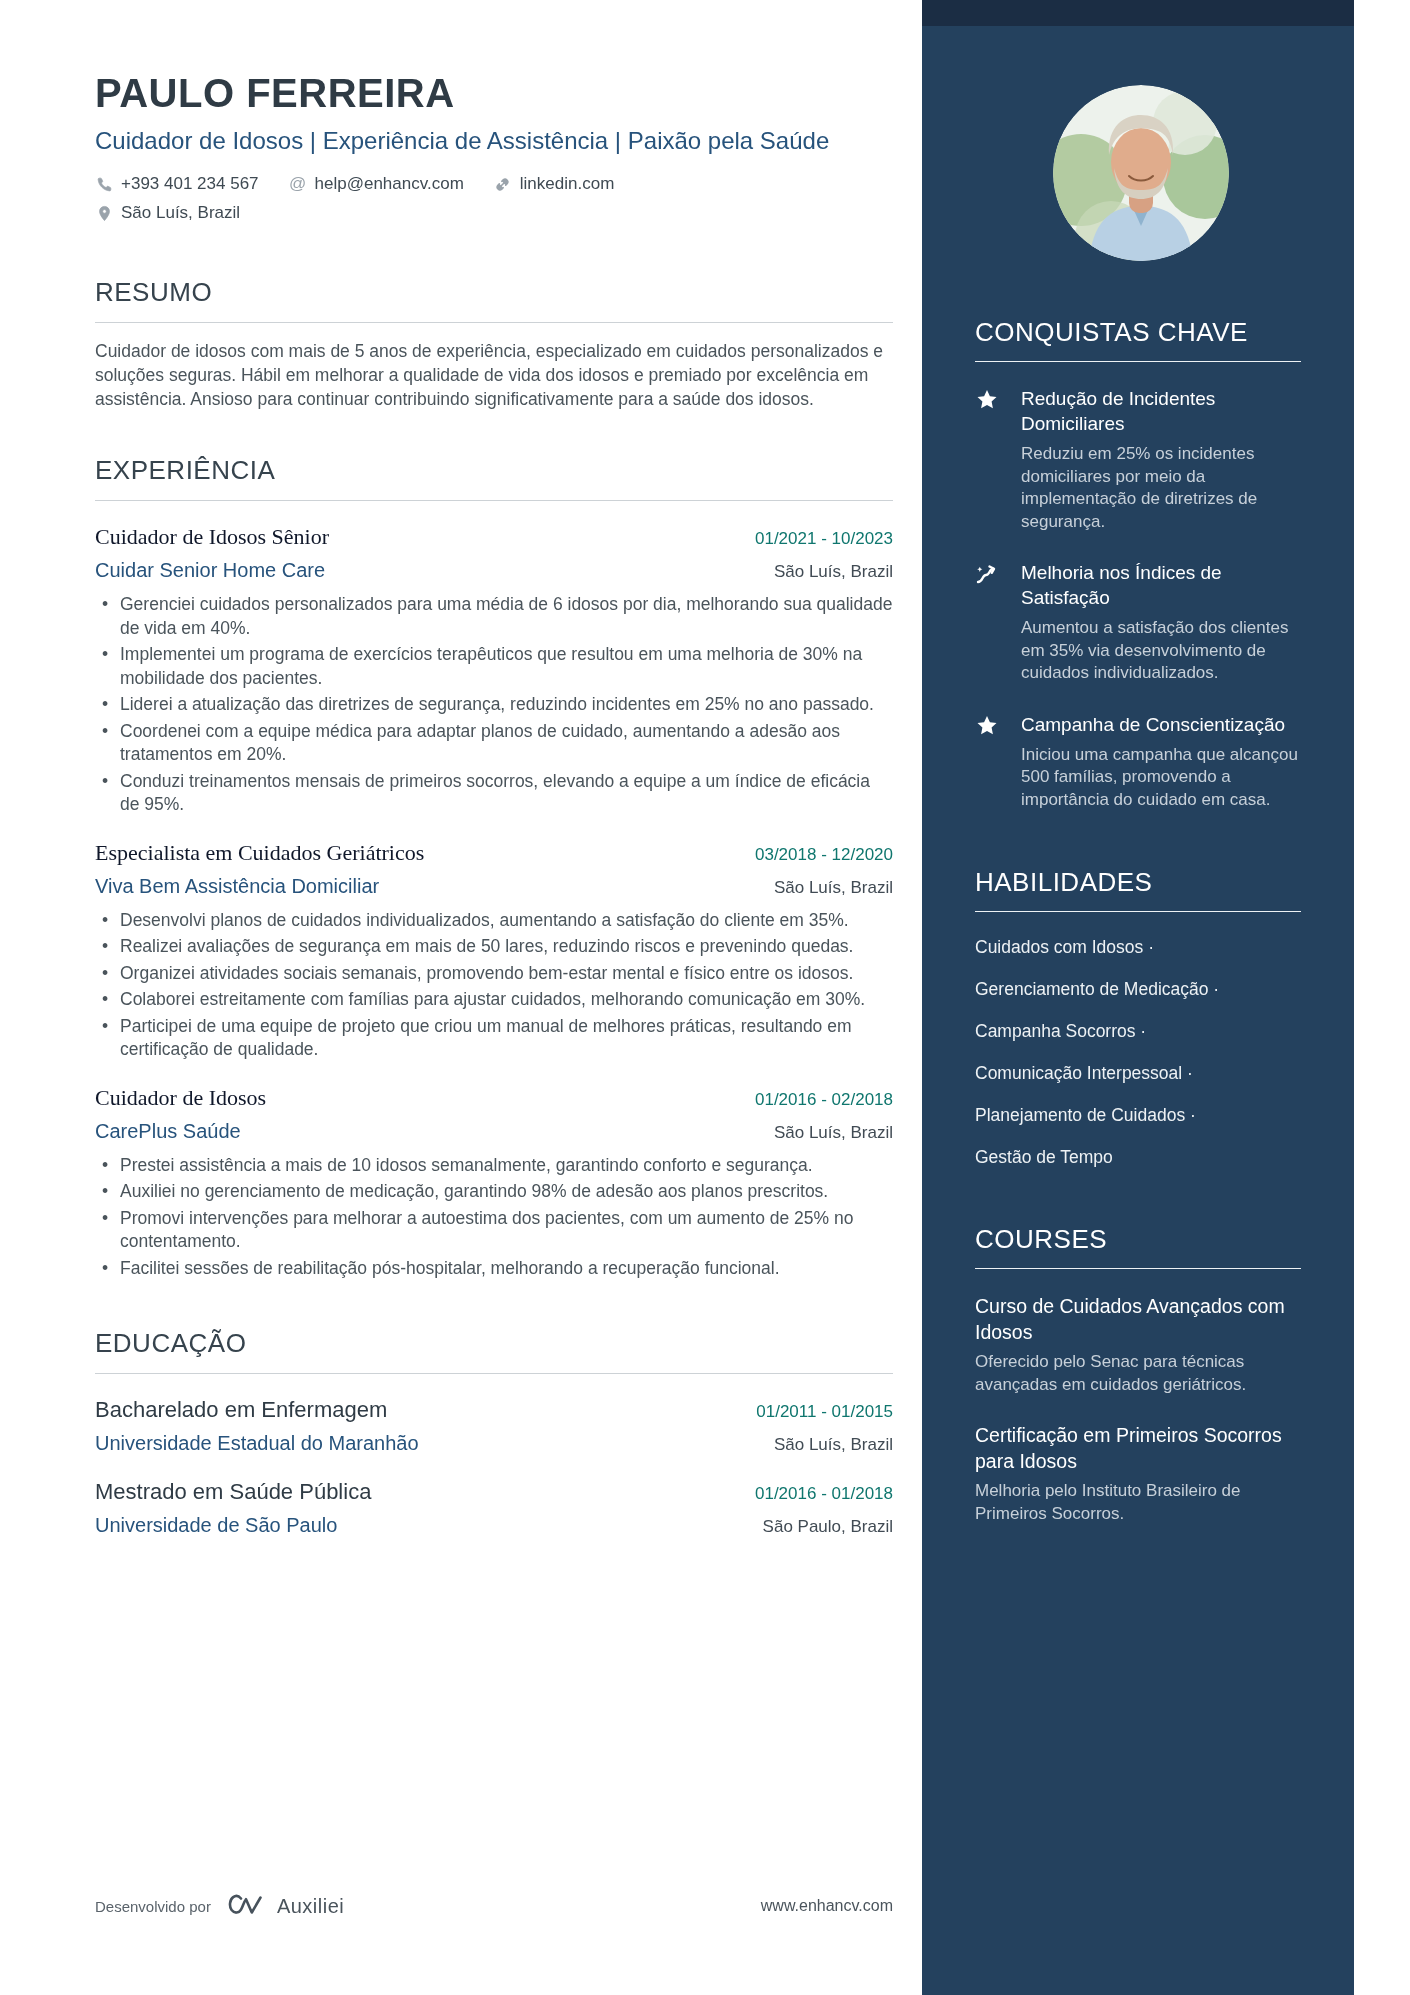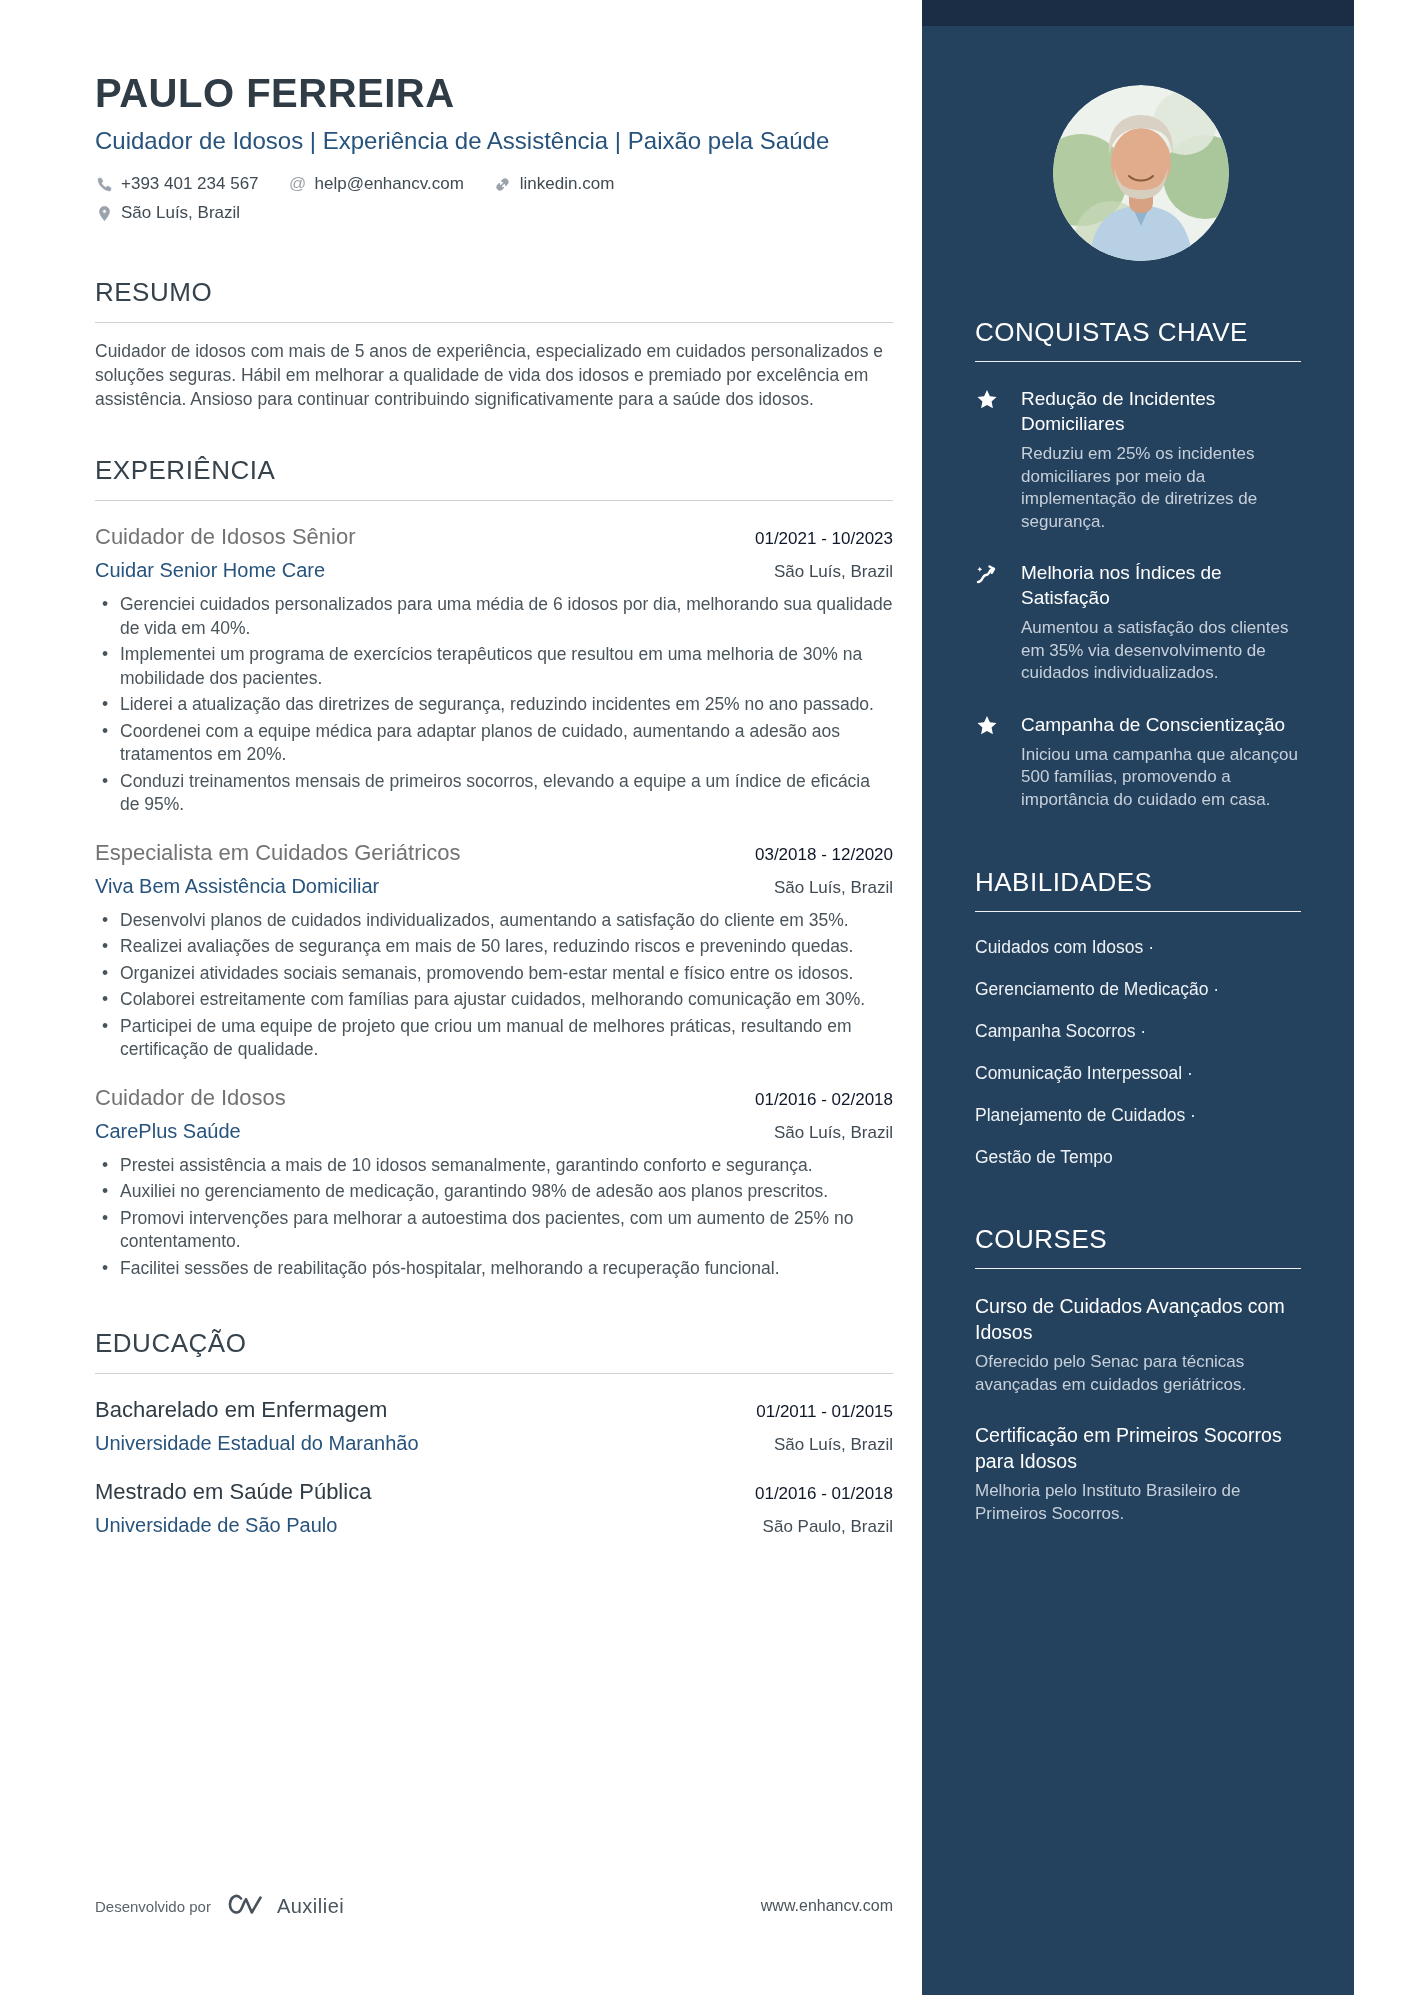--- a/index.html
+++ b/index.html
@@ -42,22 +42,22 @@
     color: #36434d; border-bottom: 1px solid #cdd2d6;
   }
   .resumo-sec { margin-top: 54px; }
   .resumo-text {
     margin: 16px 0 0 0; font-size: 17.5px; line-height: 24px; color: #4a545b;
   }
 
   .exp-sec { margin-top: 44px; }
   .job { margin-top: 22px; }
   .row-between { display: flex; justify-content: space-between; align-items: baseline; }
-  .job-title { margin: 0; font-size: 22px; line-height: 28px; font-weight: 500; color: #737373; }
-  .job-dates { font-size: 17px; color: #0f172a; white-space: nowrap; }
+  .job-title { margin: 0; font-size: 22px; line-height: 28px; font-weight: 500; color: #0f172a; font-family: Liberation Serif, serif; }
+  .job-dates { font-size: 17px; color: #0f766e; white-space: nowrap; }
   .job-company { margin: 0; font-size: 20px; line-height: 26px; font-weight: 500; color: #27537c; }
   .job-sub { margin-top: 6px; }
   .job-location { font-size: 17px; color: #414b54; white-space: nowrap; }
   ul.bullets { list-style: none; margin: 10px 0 0 0; padding: 0; }
   ul.bullets li {
     position: relative; padding-left: 25px; margin-bottom: 3px;
     font-size: 17.5px; line-height: 23.5px; color: #4a545b;
   }
   ul.bullets li::before { content: "•"; position: absolute; left: 7px; top: 0; color: #4a545b; }
 

